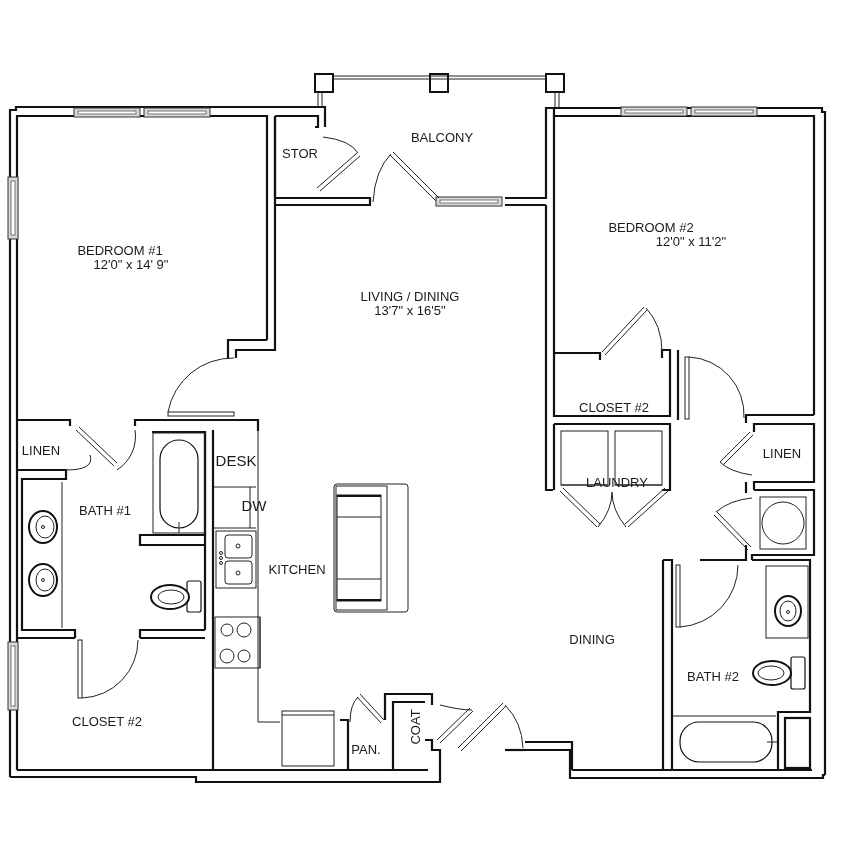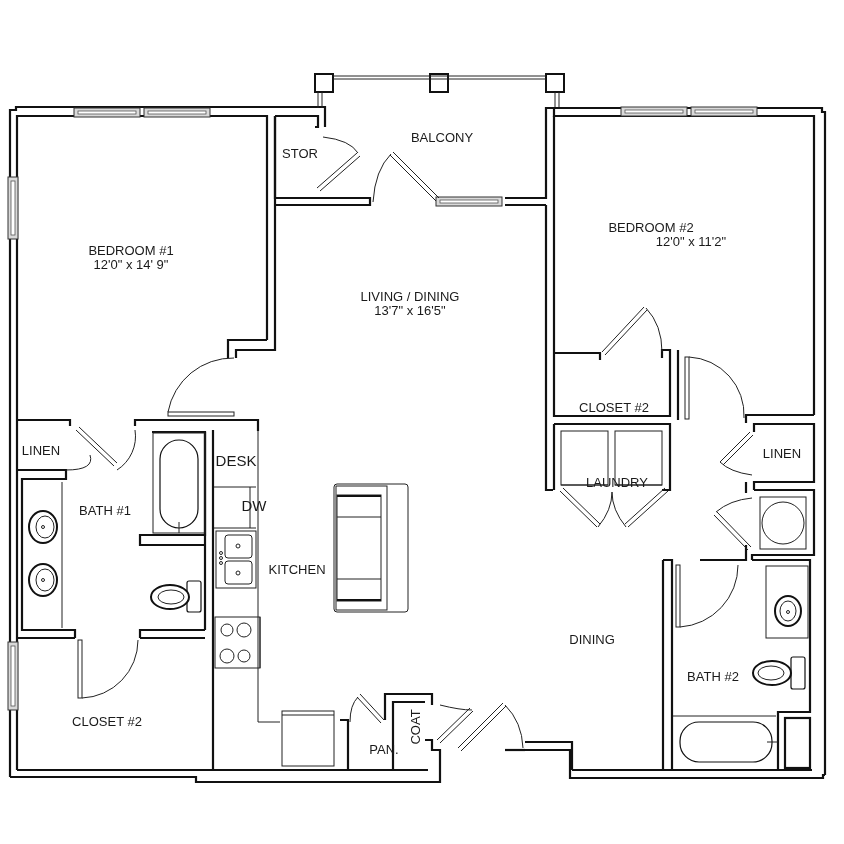--- a/index.html
+++ b/index.html
@@ -247,21 +247,21 @@
     <ellipse class="thin" cx="771" cy="673" rx="13" ry="7"></ellipse>
 
     <rect class="fix" x="680" y="722" width="92" height="40" rx="19" ry="19"></rect>
     <line class="thin" x1="767" y1="742" x2="778" y2="742"></line>
 
     <rect class="wall2" x="785" y="718" width="25" height="50"></rect>
   </g>
 </svg>
 
 <div class="area">
-  <div class="lbl" style="left:131px; top:244px;">BEDROOM #1</div>
+  <div class="lbl" style="left:120px; top:244px;">BEDROOM #1</div>
   <div class="lbl" style="left:131px; top:258px;">12'0" x 14' 9"</div>
 </div>
 <div class="area">
   <div class="lbl" style="left:300px; top:147px;">STOR</div>
 </div>
 <div class="area">
   <div class="lbl" style="left:442px; top:131px;">BALCONY</div>
 </div>
 <div class="area">
   <div class="lbl" style="left:410px; top:290px;">LIVING / DINING</div>
@@ -298,17 +298,17 @@
 <div class="area">
   <div class="lbl" style="left:592px; top:633px;">DINING</div>
 </div>
 <div class="area">
   <div class="lbl" style="left:713px; top:670px;">BATH #2</div>
 </div>
 <div class="area">
   <div class="lbl" style="left:107px; top:715px;">CLOSET #2</div>
 </div>
 <div class="area">
-  <div class="lbl" style="left:384px; top:743px;">PAN.</div>
+  <div class="lbl" style="left:366px; top:743px;">PAN.</div>
 </div>
 <div class="area">
   <div class="lbl rot" style="left:416px; top:727px;">COAT</div>
 </div>
 
 </body></html>

